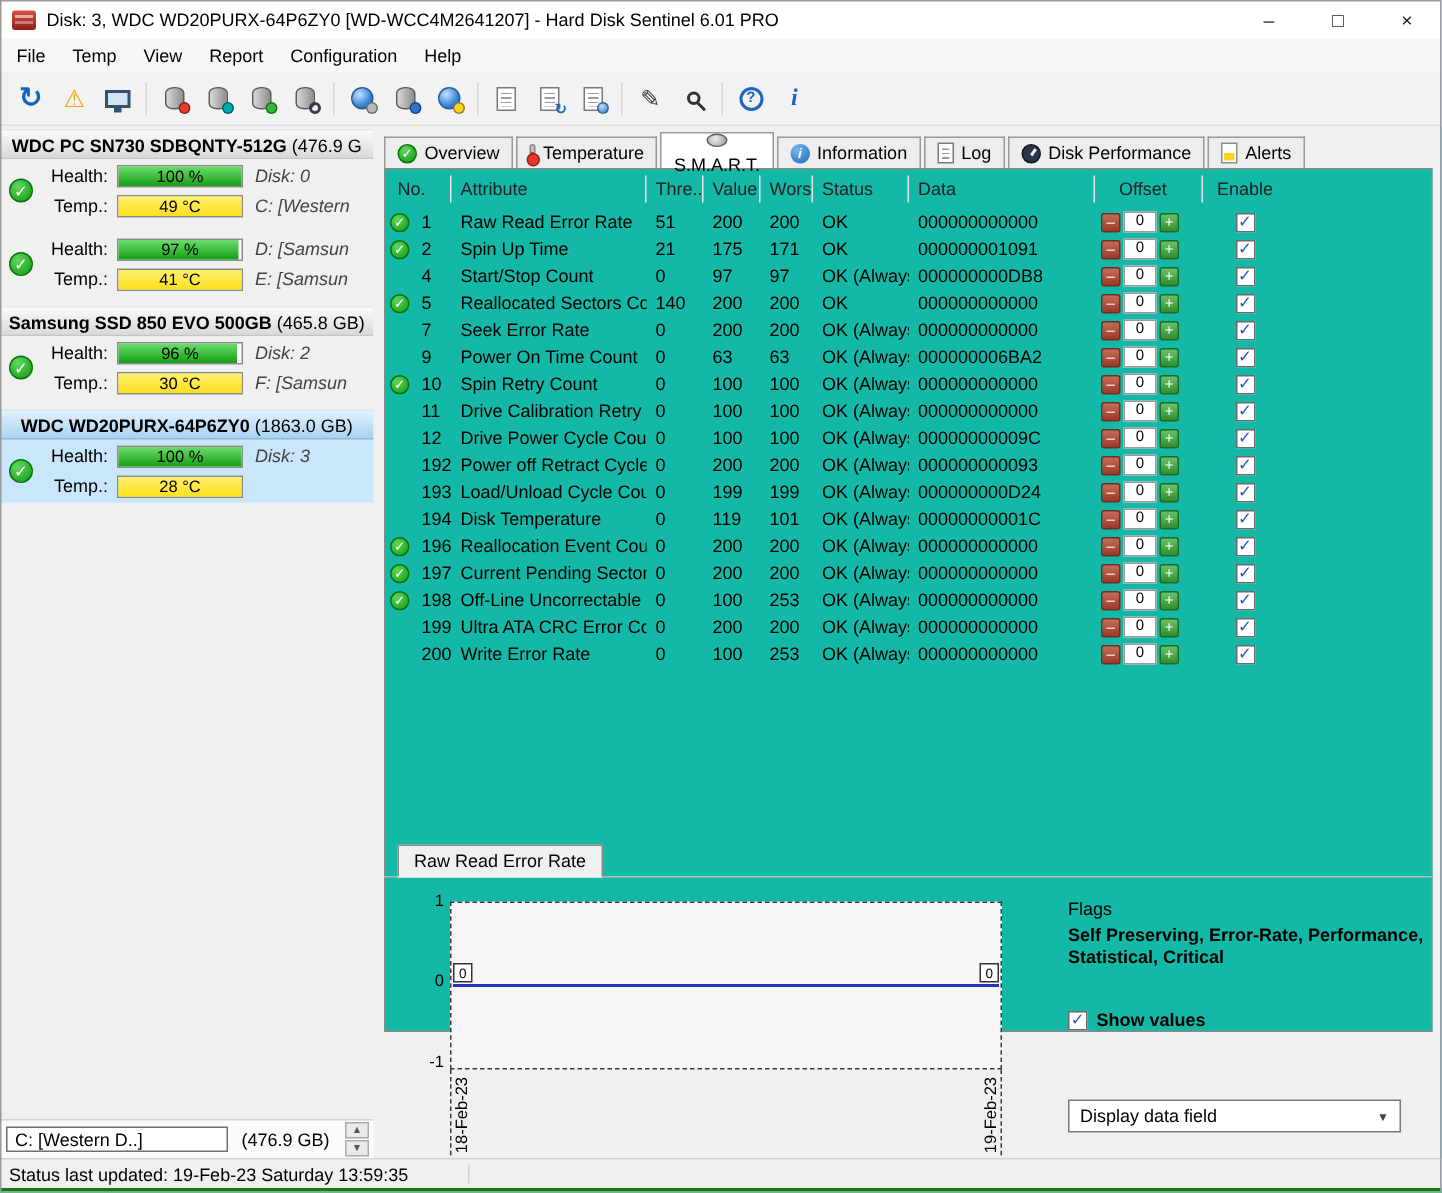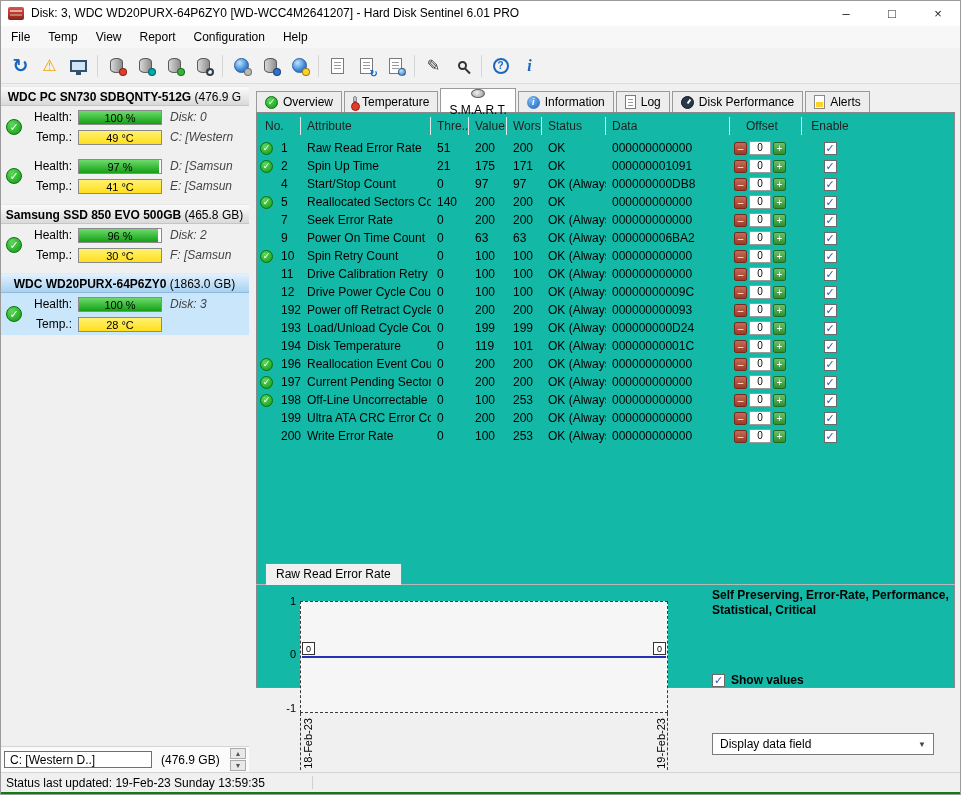--- a/index.html
+++ b/index.html
@@ -775,31 +775,32 @@
         <span class="vbox left">0</span>
         <span class="vbox right">0</span>
       </div>
       <div class="dashv l"></div>
       <div class="dashv r"></div>
       <span class="xlab l">18-Feb-23</span>
       <span class="xlab r">19-Feb-23</span>
     </div>
 
     <div class="flags">
+      <div class="flags-title">Flags</div>
       <div class="flags-text">Self Preserving, Error-Rate, Performance, Statistical, Critical</div>
       <label class="showvals">
         <span class="cbx"></span>
         <span>Show values</span>
       </label>
       <div class="combo">
         <span>Display data field</span>
         <span class="combo-arrow">▼</span>
       </div>
     </div>
   </div>
 
 </div>
 
 <div class="statusbar">
-  <span>Status last updated: 19-Feb-23 Sunday 13:59:35</span>
+  <span>Status last updated: 19-Feb-23 Saturday 13:59:35</span>
   <span class="sb-sep"></span>
 </div>
 <div class="greenline"></div>
 
 </body></html>

